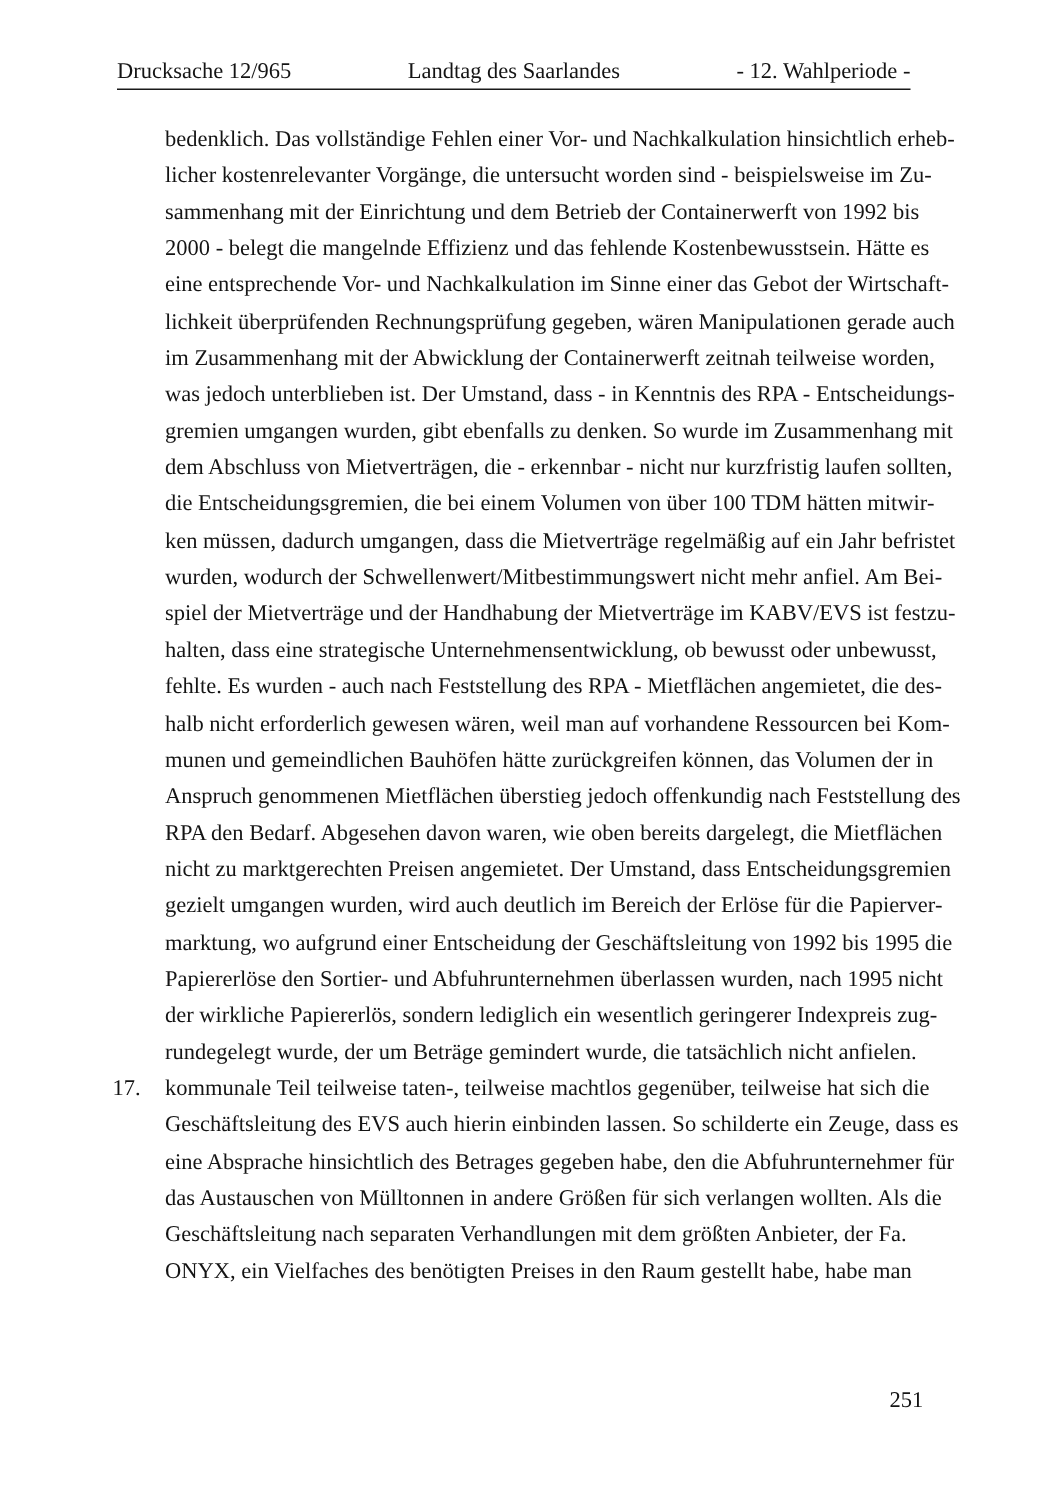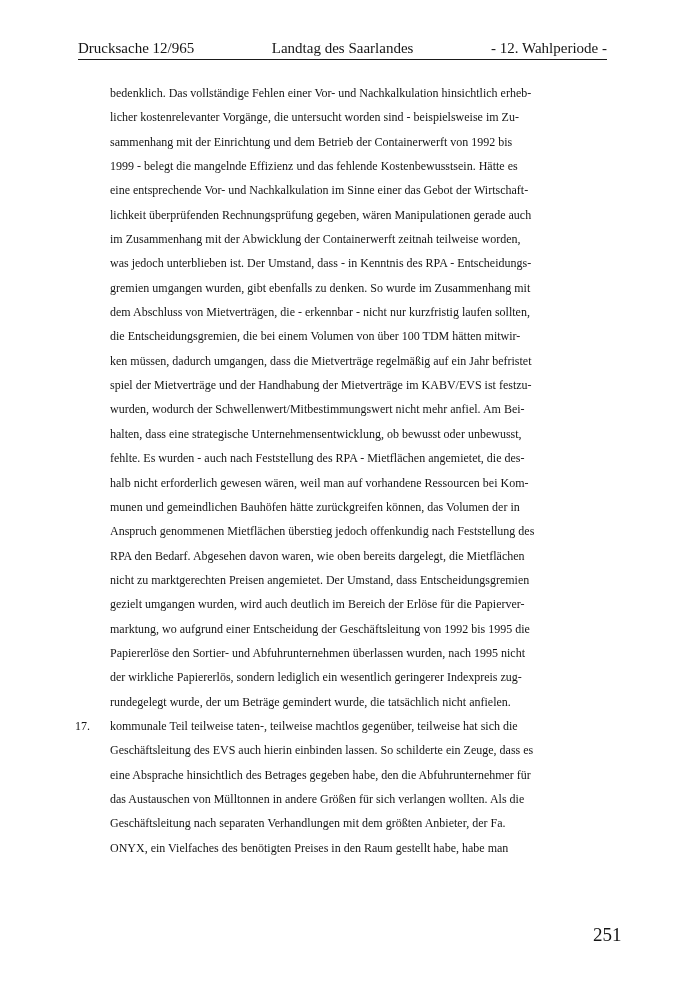--- a/index.html
+++ b/index.html
@@ -27,21 +27,21 @@
     font-size: 15px;
     line-height: 15px;
     padding-bottom: 3px;
     border-bottom: 1.5px solid #1a1a1a;
   }
   .body-text {
     position: absolute;
     left: 110px;
     top: 81px;
     width: 522px;
-    font-size: 12px;
+    font-size: 15px;
     line-height: 24.35px;
   }
   .para {
     position: relative;
   }
   .para-num {
     position: absolute;
     left: -35px;
     top: 0;
   }
@@ -60,51 +60,51 @@
     display: inline-block;
     width: 100%;
   }
   .line.last::after {
     width: 0;
   }
   .footer-page {
     position: absolute;
     left: 593px;
     top: 926px;
-    font-size: 19px;
+    font-size: 15px;
     line-height: 17px;
   }
 </style>
 </head>
 <body>
 
 <div class="page">
 
   <div class="header">
     <span>Drucksache 12/965</span>
     <span>Landtag des Saarlandes</span>
     <span>- 12. Wahlperiode -</span>
   </div>
 
   <div class="body-text" id="body-text">
       <div class="para">
         <div class="line">bedenklich. Das vollständige Fehlen einer Vor- und Nachkalkulation hinsichtlich erheb-</div>
         <div class="line">licher kostenrelevanter Vorgänge, die untersucht worden sind - beispielsweise im Zu-</div>
         <div class="line">sammenhang mit der Einrichtung und dem Betrieb der Containerwerft von 1992 bis</div>
-        <div class="line">1999 - belegt die mangelnde Effizienz und das fehlende Kostenbewusstsein. Hätte es</div>
+        <div class="line">2000 - belegt die mangelnde Effizienz und das fehlende Kostenbewusstsein. Hätte es</div>
         <div class="line">eine entsprechende Vor- und Nachkalkulation im Sinne einer das Gebot der Wirtschaft-</div>
         <div class="line">lichkeit überprüfenden Rechnungsprüfung gegeben, wären Manipulationen gerade auch</div>
         <div class="line">im Zusammenhang mit der Abwicklung der Containerwerft zeitnah teilweise worden,</div>
         <div class="line">was jedoch unterblieben ist. Der Umstand, dass - in Kenntnis des RPA - Entscheidungs-</div>
         <div class="line">gremien umgangen wurden, gibt ebenfalls zu denken. So wurde im Zusammenhang mit</div>
         <div class="line">dem Abschluss von Mietverträgen, die - erkennbar - nicht nur kurzfristig laufen sollten,</div>
         <div class="line">die Entscheidungsgremien, die bei einem Volumen von über 100 TDM hätten mitwir-</div>
         <div class="line">ken müssen, dadurch umgangen, dass die Mietverträge regelmäßig auf ein Jahr befristet</div>
+        <div class="line">wurden, wodurch der Schwellenwert/Mitbestimmungswert nicht mehr anfiel. Am Bei-</div>
         <div class="line">spiel der Mietverträge und der Handhabung der Mietverträge im KABV/EVS ist festzu-</div>
-        <div class="line">wurden, wodurch der Schwellenwert/Mitbestimmungswert nicht mehr anfiel. Am Bei-</div>
         <div class="line">halten, dass eine strategische Unternehmensentwicklung, ob bewusst oder unbewusst,</div>
         <div class="line">fehlte. Es wurden - auch nach Feststellung des RPA - Mietflächen angemietet, die des-</div>
         <div class="line">halb nicht erforderlich gewesen wären, weil man auf vorhandene Ressourcen bei Kom-</div>
         <div class="line">munen und gemeindlichen Bauhöfen hätte zurückgreifen können, das Volumen der in</div>
         <div class="line">Anspruch genommenen Mietflächen überstieg jedoch offenkundig nach Feststellung des</div>
         <div class="line">RPA den Bedarf. Abgesehen davon waren, wie oben bereits dargelegt, die Mietflächen</div>
         <div class="line">nicht zu marktgerechten Preisen angemietet. Der Umstand, dass Entscheidungsgremien</div>
         <div class="line">gezielt umgangen wurden, wird auch deutlich im Bereich der Erlöse für die Papierver-</div>
         <div class="line">marktung, wo aufgrund einer Entscheidung der Geschäftsleitung von 1992 bis 1995 die</div>
         <div class="line">Papiererlöse den Sortier- und Abfuhrunternehmen überlassen wurden, nach 1995 nicht</div>

